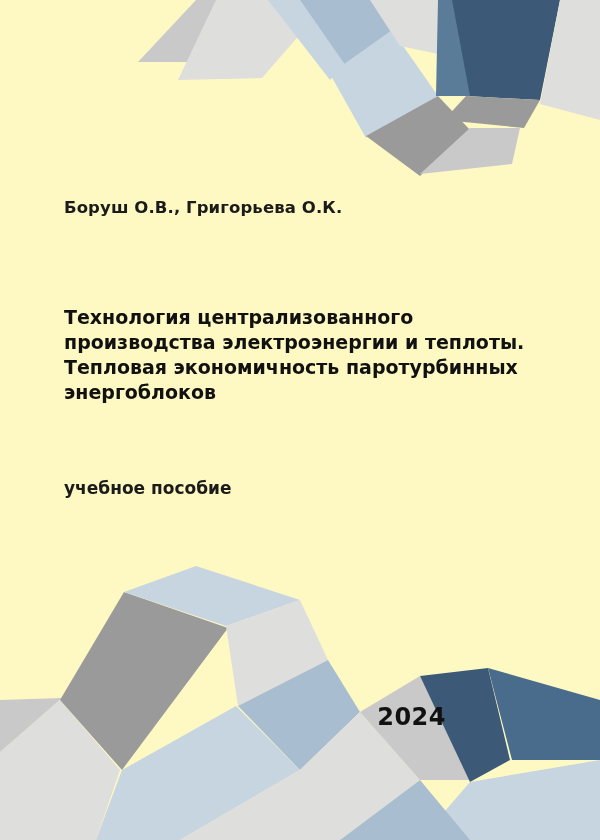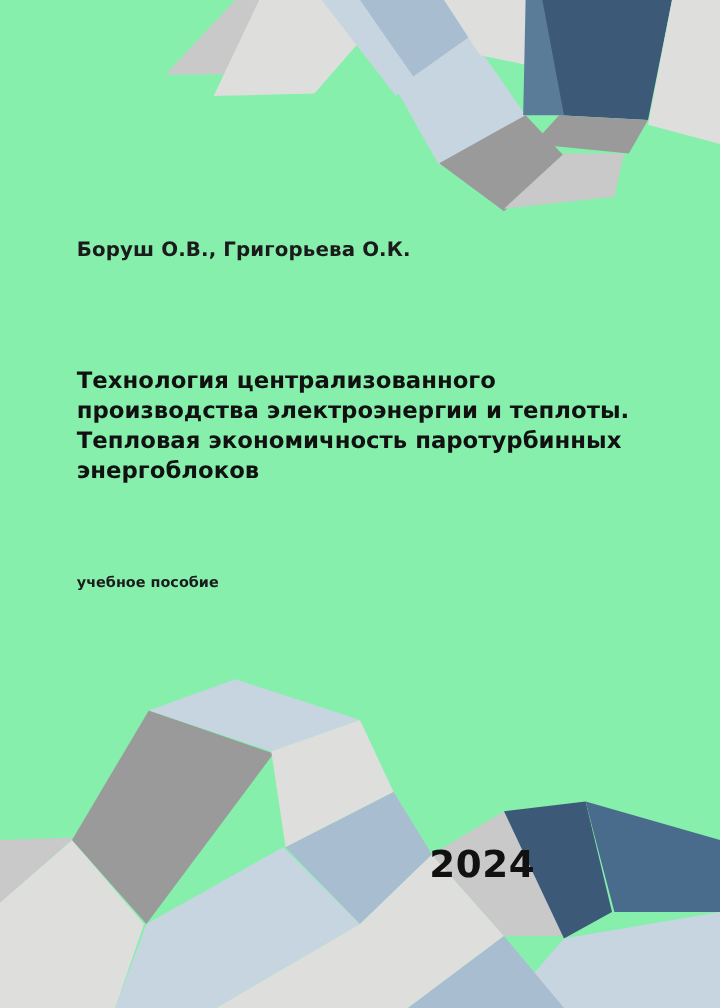--- a/index.html
+++ b/index.html
@@ -4,21 +4,21 @@
 <style>
   html, body {
     margin: 0;
     padding: 0;
     background: #ffffff;
   }
   .page {
     position: relative;
     width: 600px;
     height: 840px;
-    background: #86efac;
+    background: #fef9c3;
     overflow: hidden;
     font-family: "DejaVu Sans", "Liberation Sans", sans-serif;
   }
   .art {
     position: absolute;
     left: 0;
     top: 0;
     width: 600px;
     height: 840px;
     pointer-events: none;
@@ -48,31 +48,31 @@
     font-size: 19px;
     font-weight: bold;
     line-height: 1.32;
     color: #111111;
   }
   .subtitle {
     position: absolute;
     left: 64px;
     top: 478px;
     width: 400px;
-    font-size: 12px;
+    font-size: 17px;
     font-weight: bold;
     color: #1b1b1b;
   }
   .year {
     position: absolute;
     left: 0;
     top: 703px;
     width: 446px;
     text-align: right;
-    font-size: 31px;
+    font-size: 24px;
     font-weight: bold;
     color: #111111;
     letter-spacing: 0.5px;
   }
 </style>
 </head>
 <body>
 
 <div class="page">
 

